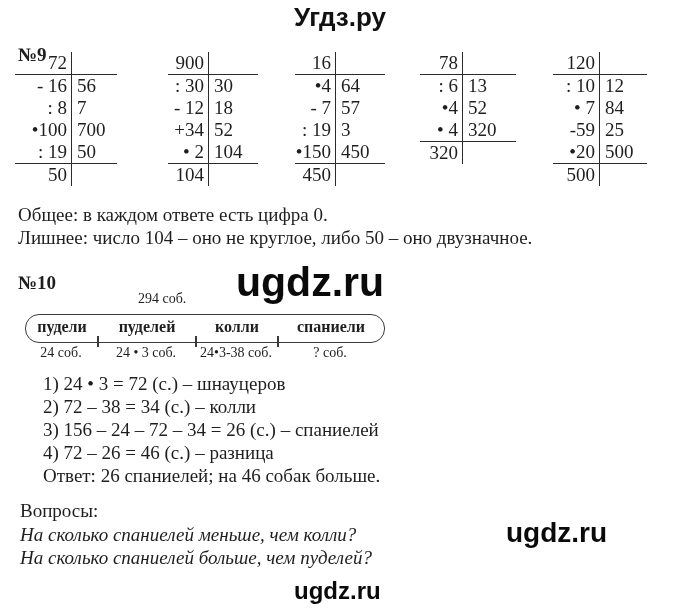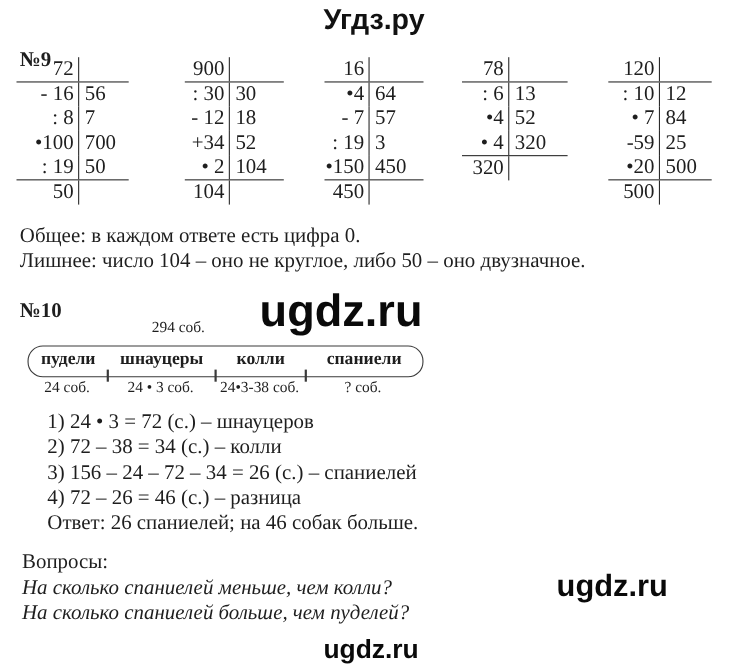--- a/index.html
+++ b/index.html
@@ -193,21 +193,21 @@
 
 <div class="abs sec-label" style="left:18px;top:272px;">№10</div>
 
 <div class="abs wm wm-main">ugdz.ru</div>
 
 <div class="abs total-label" style="left:138px;top:291px;">294 соб.</div>
 
 <div class="abs diagram-box" id="diagram-box">
     <span class="seg-name" style="left: 36px;">пудели</span>
     <span class="tick" style="left: 71px;"></span>
-    <span class="seg-name" style="left: 121px;">шнауцеры</span>
+    <span class="seg-name" style="left: 121px;">пуделей</span>
     <span class="tick" style="left: 169px;"></span>
     <span class="seg-name" style="left: 211px;">колли</span>
     <span class="tick" style="left: 251px;"></span>
     <span class="seg-name" style="left: 305px;">спаниели</span>
   </div>
 <div class="abs" id="diagram-values" style="left:25px;top:345px;width:358px;height:18px;">
     <span class="seg-value" style="left: 36px;">24 соб.</span>
     <span class="seg-value" style="left: 121px;">24 • 3 соб.</span>
     <span class="seg-value" style="left: 211px;">24•3-38 соб.</span>
     <span class="seg-value" style="left: 305px;">? соб.</span>

